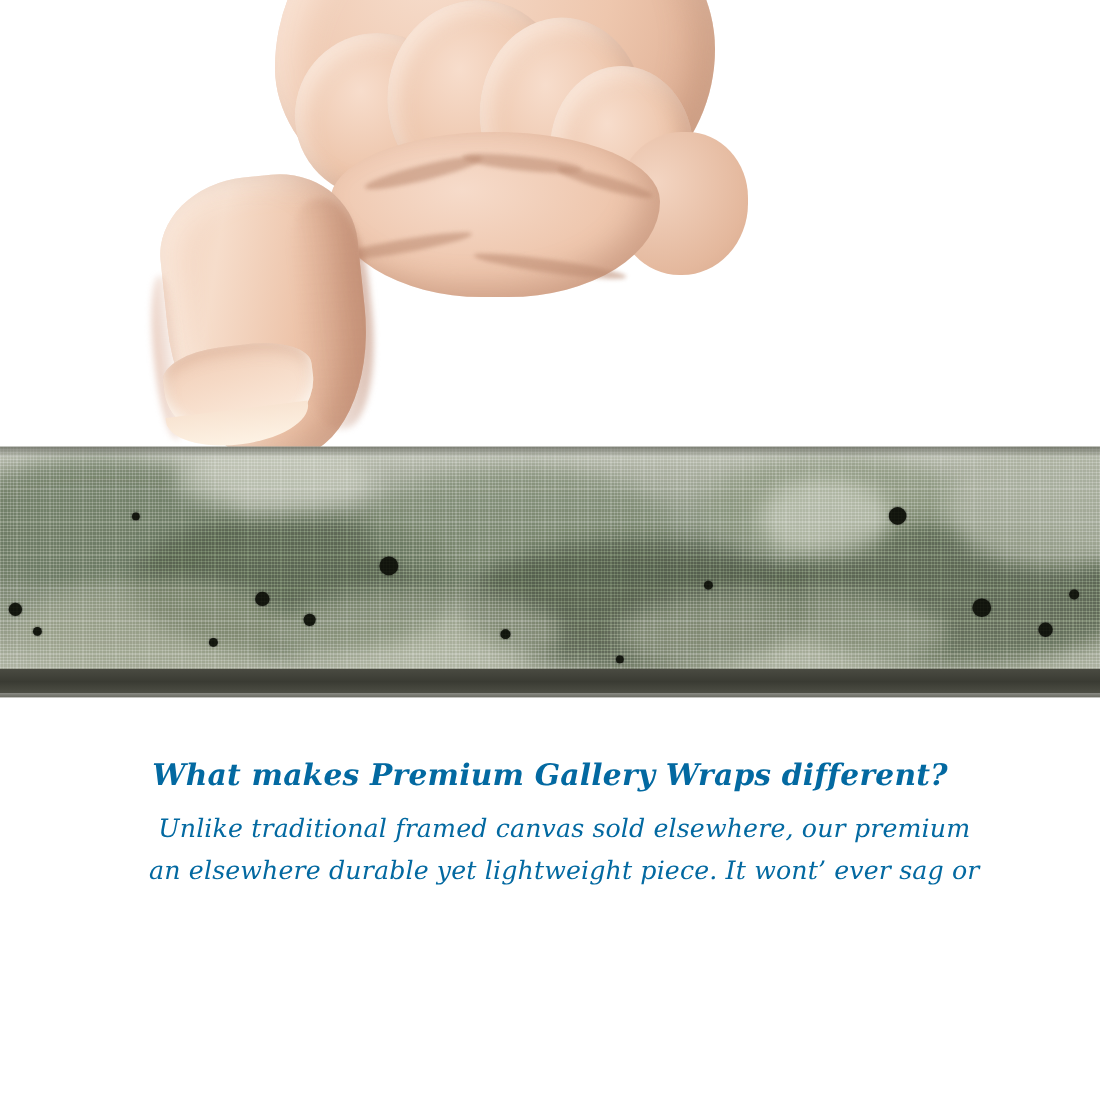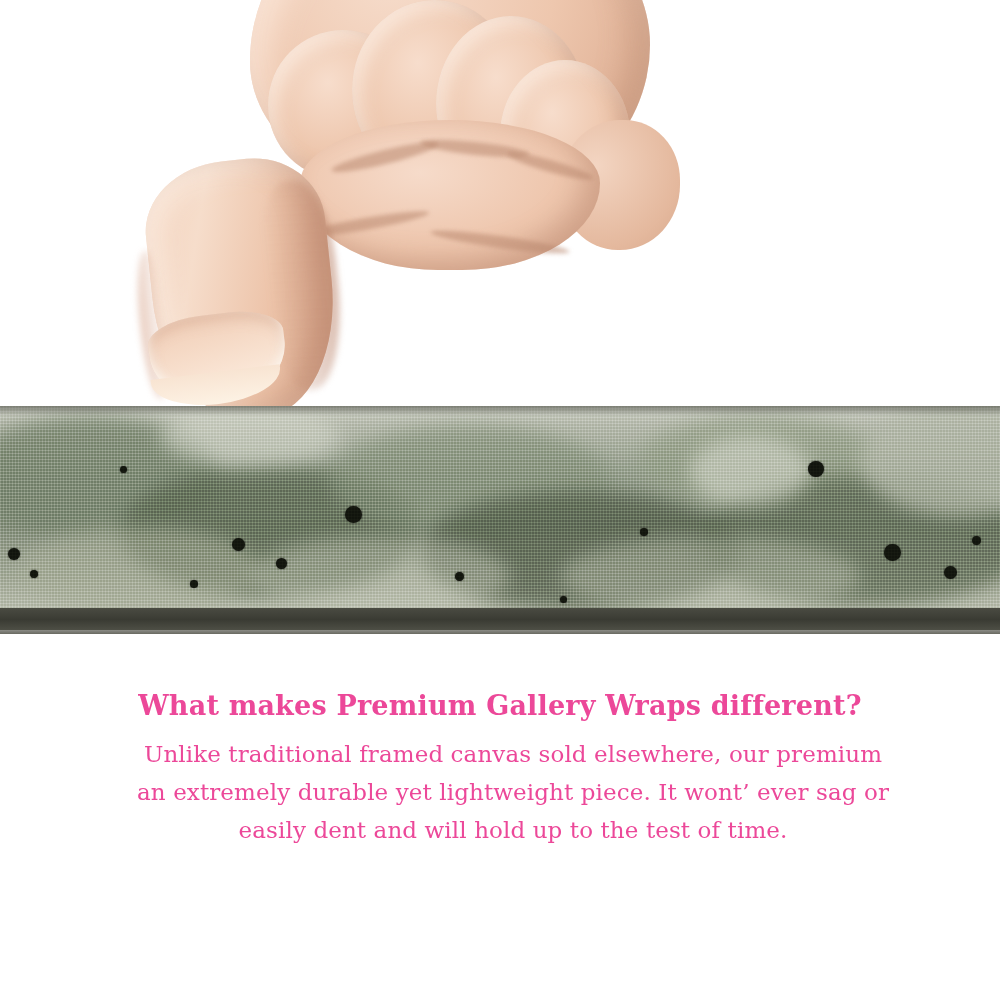--- a/index.html
+++ b/index.html
@@ -174,22 +174,23 @@
     width: 1000px; height: 6px;
     background: linear-gradient(180deg, rgba(255,255,255,0.35), rgba(255,255,255,0));
   }
 
   
   .caption {
     position: absolute;
     left: 0; top: 690px;
     width: 1000px;
     text-align: center;
-    color: #ec4899;
+    color: #0369a1;
     font-family: "DejaVu Serif", serif;
+    font-style: italic;
   }
   .caption-title {
     font-size: 27px;
     font-weight: bold;
     letter-spacing: 0.2px;
     margin-bottom: 14px;
   }
   .caption-line {
     font-size: 23px;
     line-height: 38px;
@@ -253,17 +254,16 @@
 
     <div class="canvas-texture"></div>
   </div>
   <div class="strip-shadow"></div>
   <div class="strip-bottom"></div>
   <div class="strip-bottom-hl"></div>
 
   <div class="caption">
     <div class="caption-title">What makes Premium Gallery Wraps different?</div>
     <div class="caption-line">Unlike traditional framed canvas sold elsewhere, our premium</div>
-    <div class="caption-line">an extremely durable yet lightweight piece. It wont’ ever sag or</div>
-    <div class="caption-line">easily dent and will hold up to the test of time.</div>
+    <div class="caption-line">an elsewhere durable yet lightweight piece. It wont’ ever sag or</div>
   </div>
 
 </div>
 
 </body></html>

